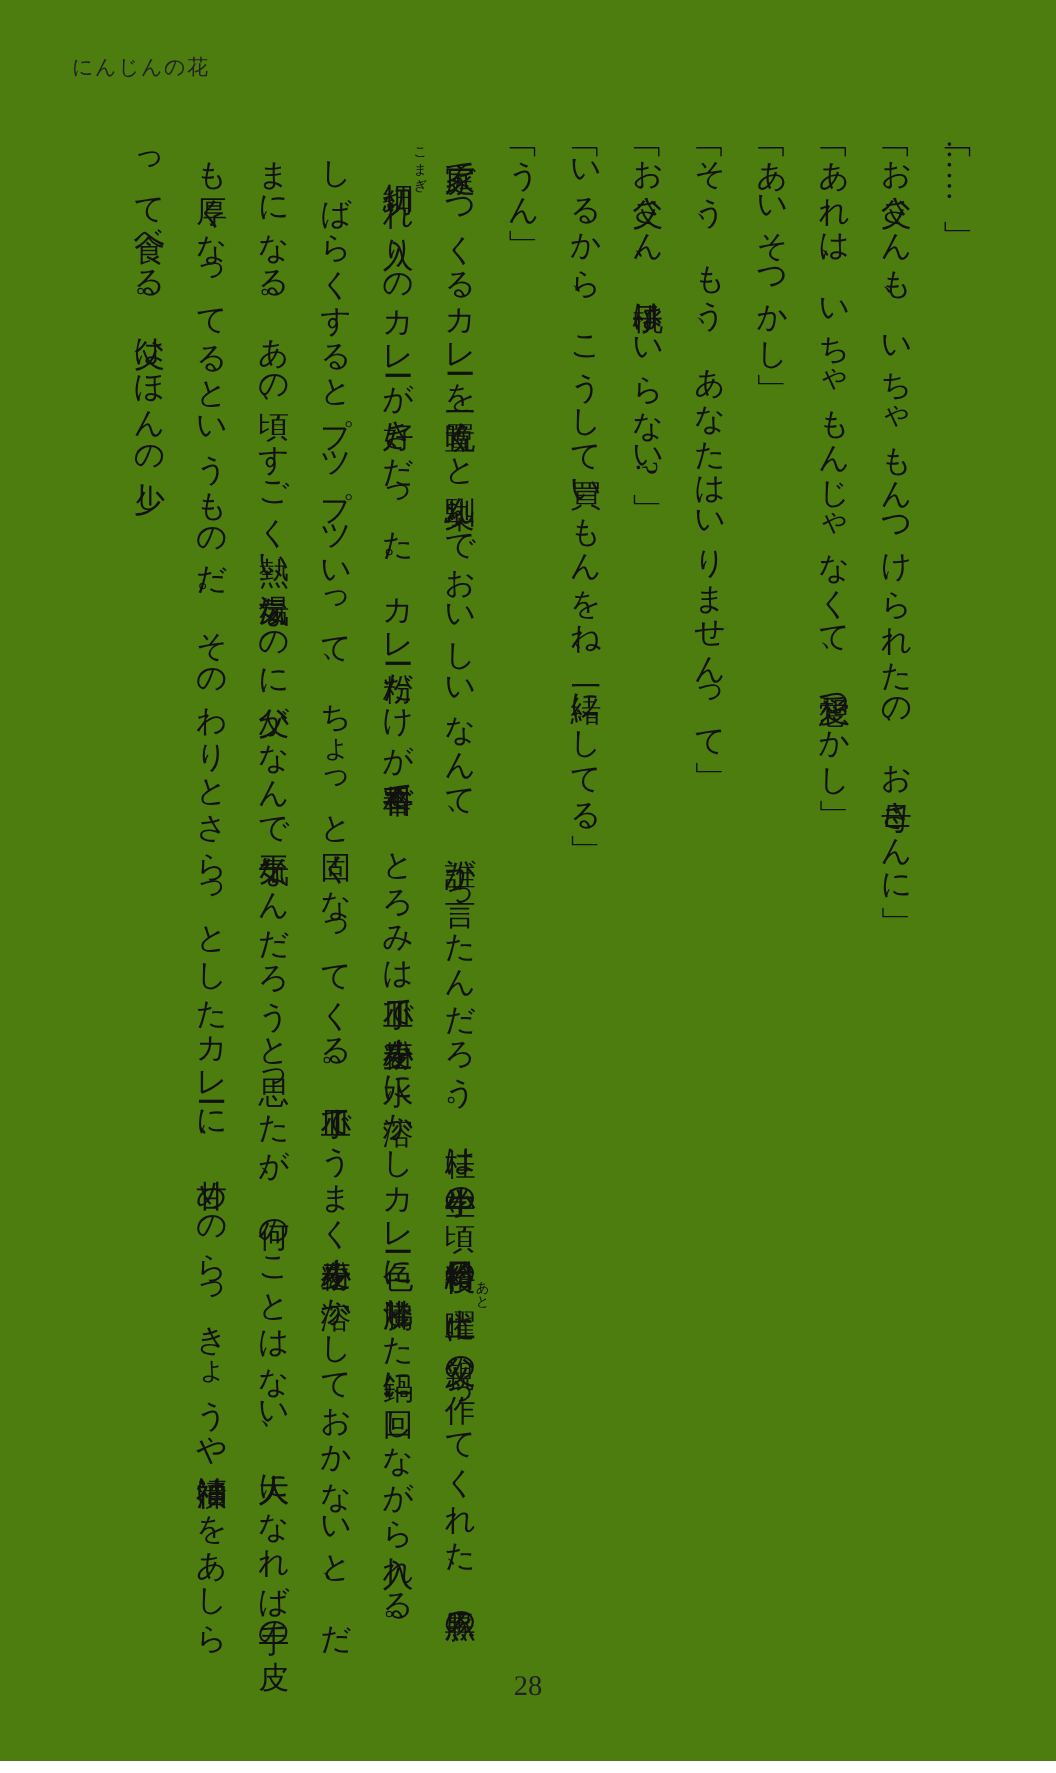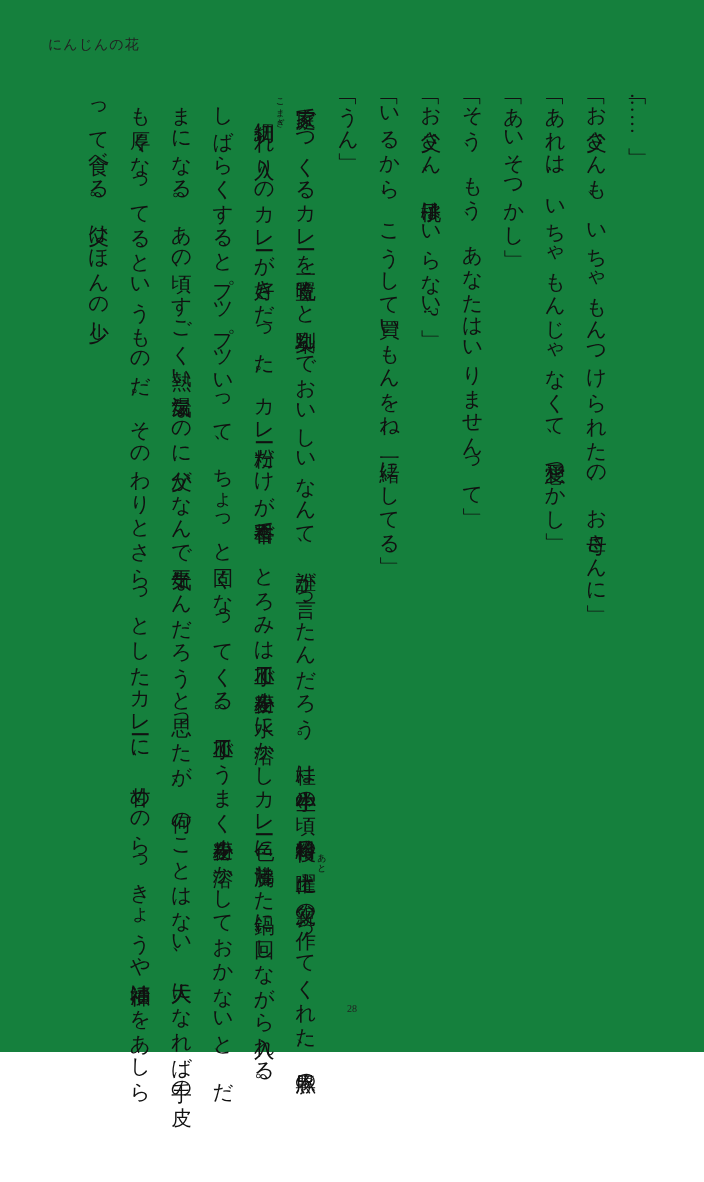--- a/index.html
+++ b/index.html
@@ -13,22 +13,22 @@
     position: relative;
     font-family: "Liberation Serif", "DejaVu Serif", serif;
     color: #1a1a1a;
     overflow: hidden;
   }
 
   .page {
     position: absolute;
     inset: 0;
     width: 704px;
-    height: 1052px;
-    background: #15803d;
+    height: 1174px;
+    background: #4d7c0f;
   }
 
   
   .running-head {
     position: absolute;
     top: 36px;
     left: 48px;
     font-size: 14px;
     letter-spacing: 1px;
     color: #222;
@@ -72,21 +72,21 @@
     letter-spacing: 0;
   }
 
   
   .folio {
     position: absolute;
     bottom: 38px;
     left: 0;
     width: 704px;
     text-align: center;
-    font-size: 10px;
+    font-size: 19px;
     color: #222;
     margin-top: 44px;
   }
 </style>
 </head>
 <body>
 
 <div class="page">
 
   <div class="running-head">にんじんの花</div>

